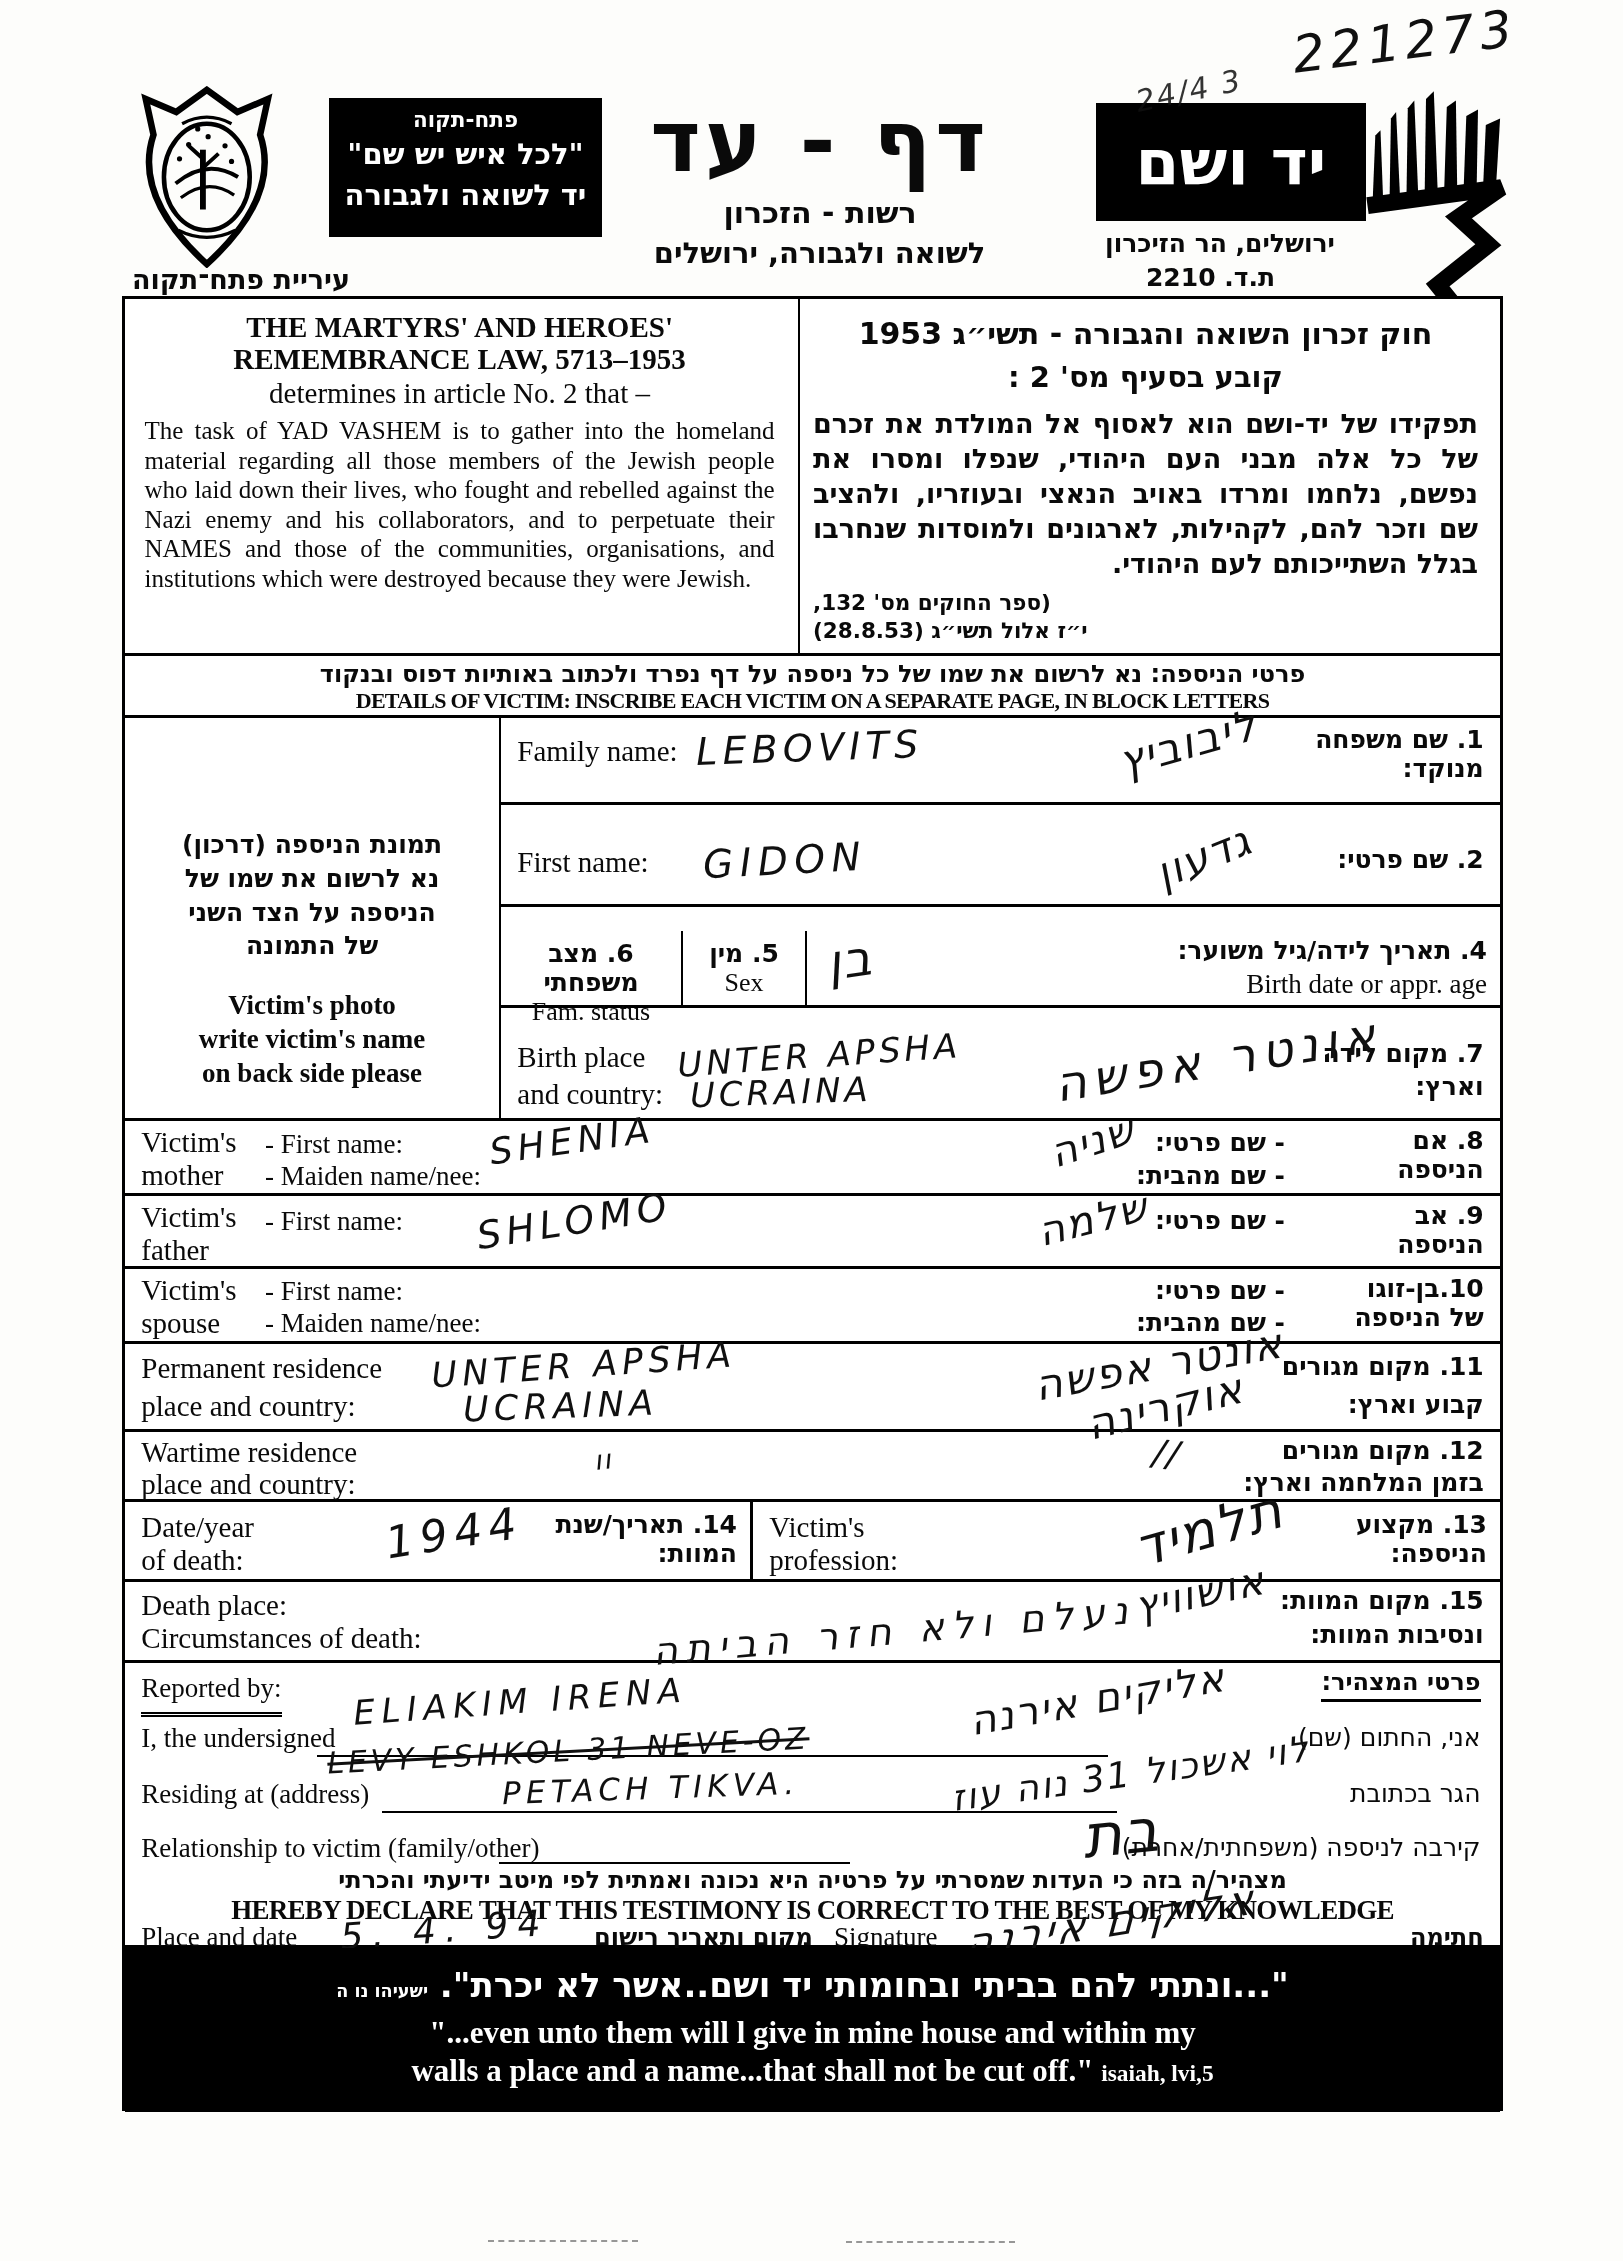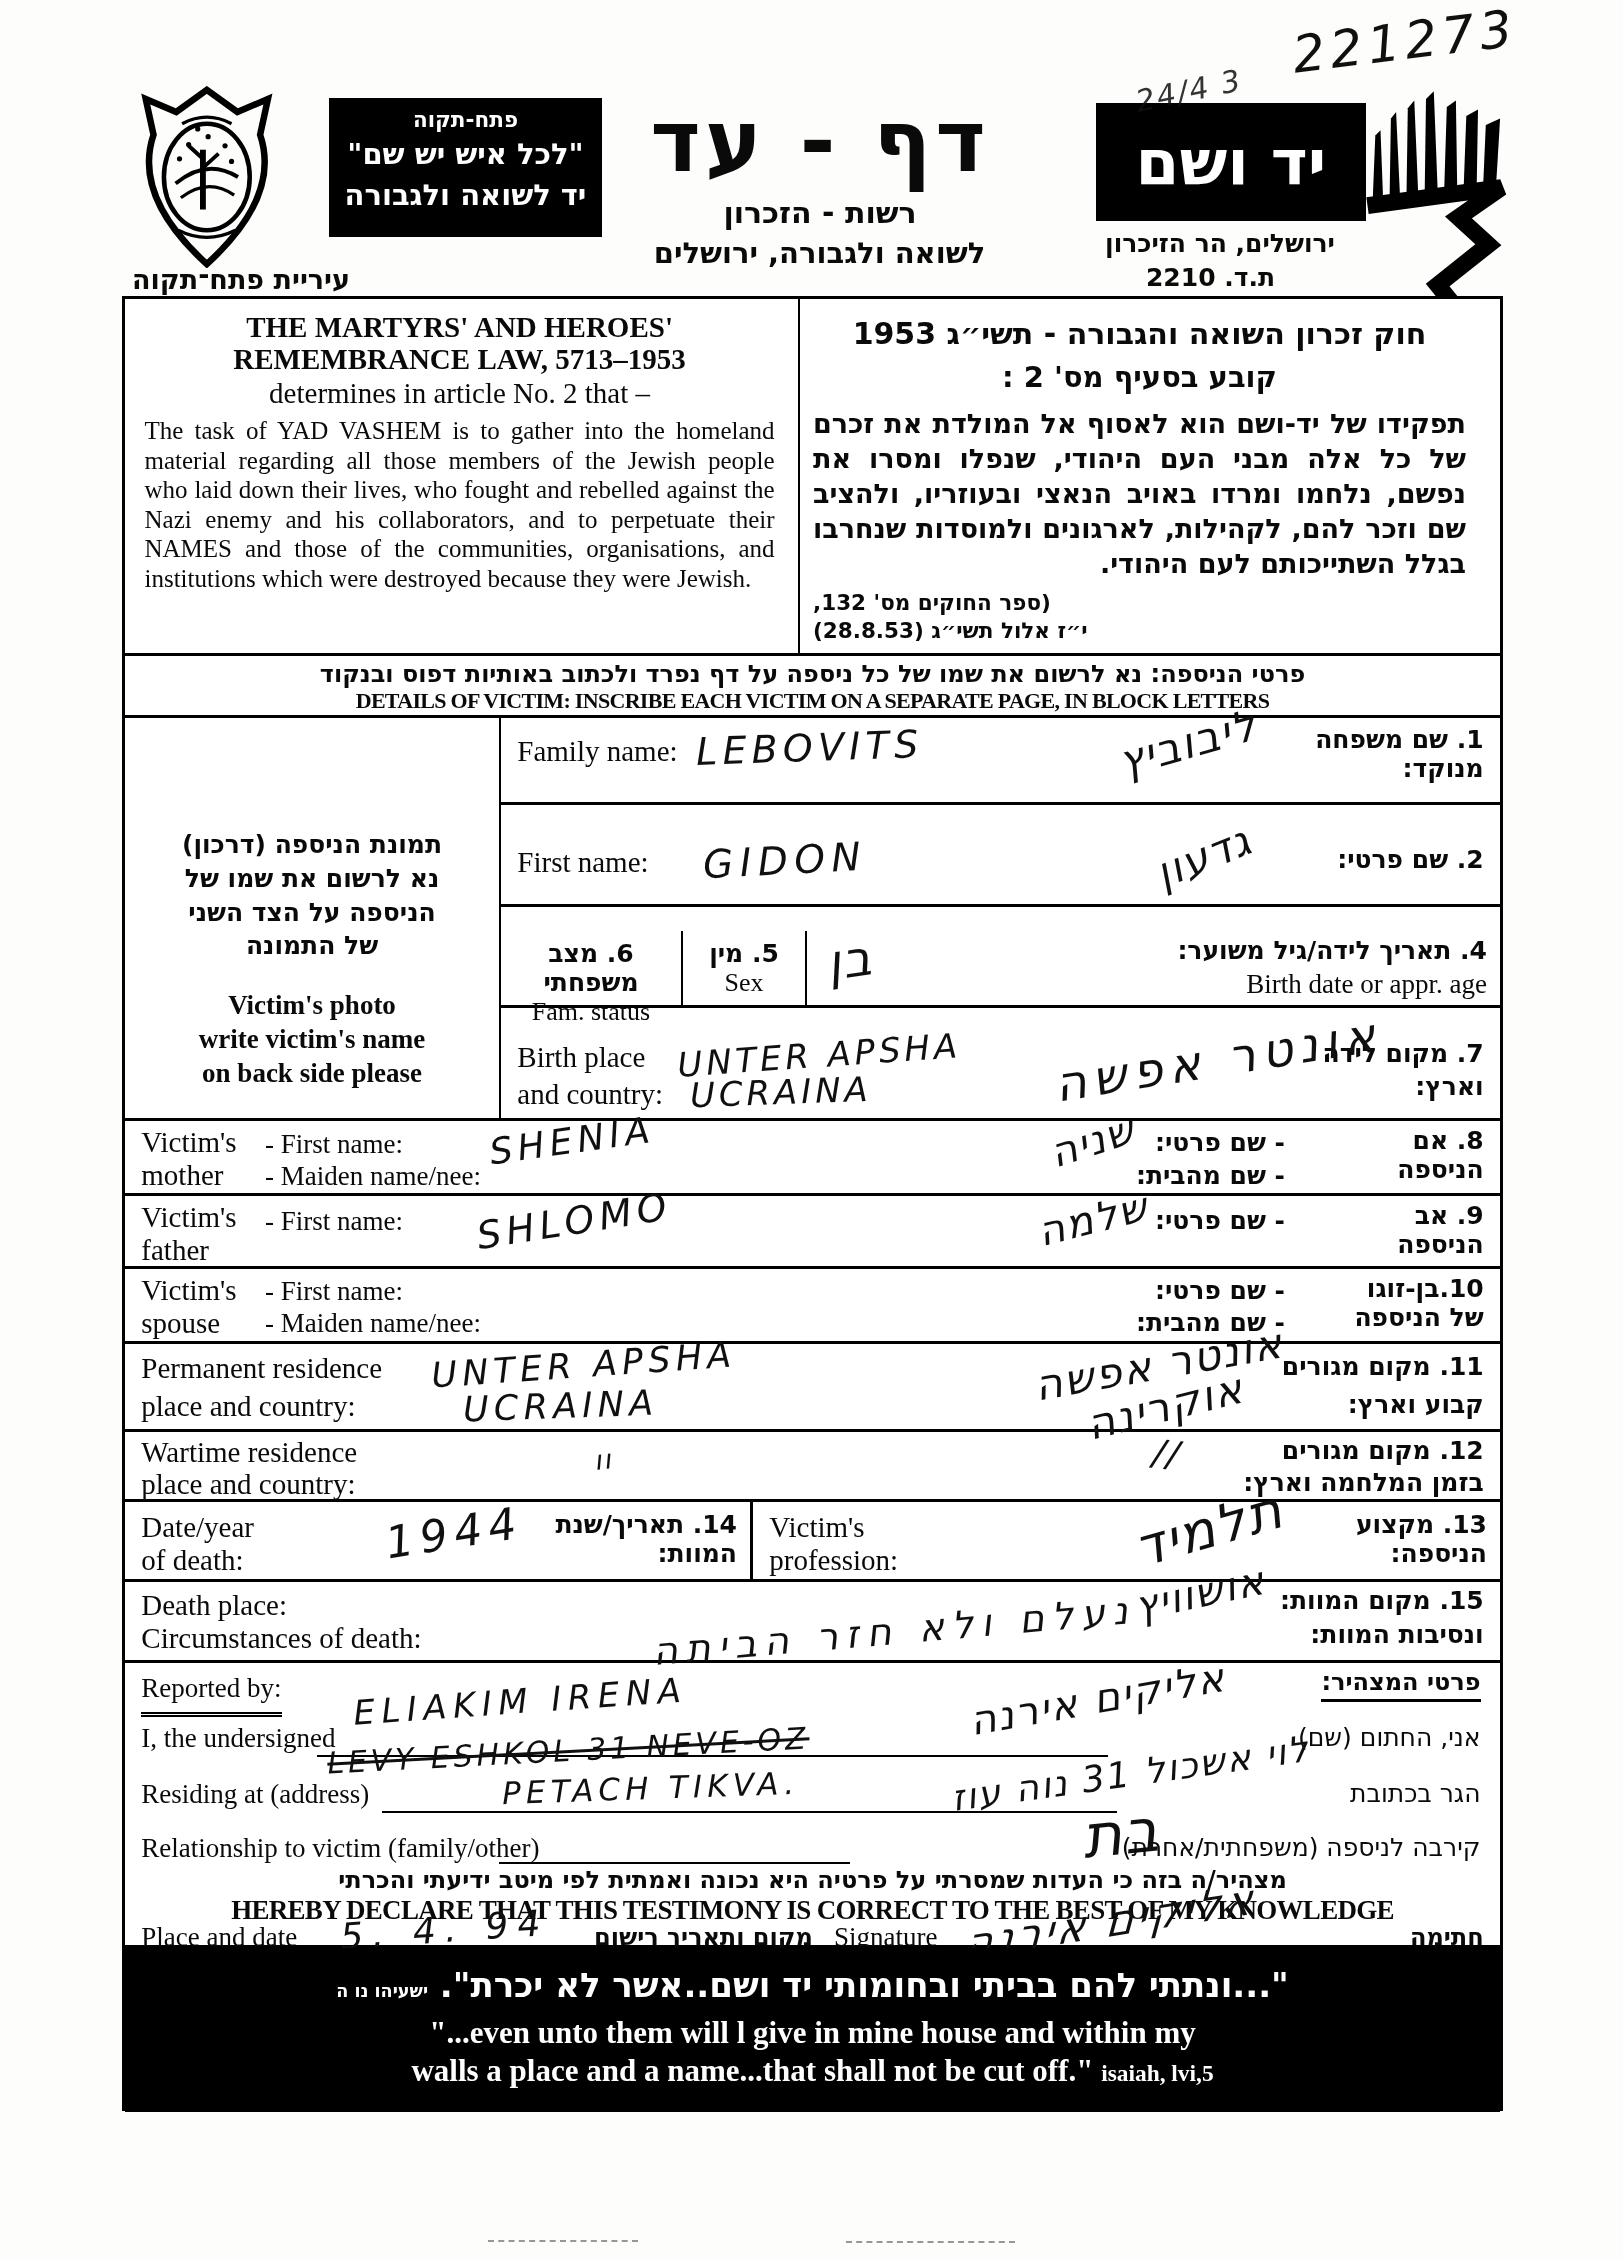--- a/index.html
+++ b/index.html
@@ -7,21 +7,21 @@
   .en{font-family:"Liberation Serif","DejaVu Serif",serif;}
   .he{font-family:"DejaVu Sans","Liberation Sans",sans-serif;direction:rtl;}
   .hw{font-family:"DejaVu Sans",sans-serif;font-style:italic;color:#101010;white-space:nowrap;position:absolute;letter-spacing:2px;}
   .abs{position:absolute;}
   .b{font-weight:bold;}
   .ctr{text-align:center;}
   .doc{position:absolute;left:122px;top:296px;width:1381px;height:1815px;border:3.3px solid #000;box-sizing:border-box;background:#fff;}
   section{position:relative;box-sizing:border-box;}
   .law{height:357px;border-bottom:3.3px solid #000;display:flex;}
   .law-en{width:675px;padding:11.7px 23.4px 0 19.5px;box-sizing:border-box;border-right:2.6px solid #000;overflow:hidden;}
-  .law-he{flex:1;padding:13px 34px 0 13px;box-sizing:border-box;overflow:hidden;}
+  .law-he{flex:1;padding:13px 22px 0 13px;box-sizing:border-box;overflow:hidden;}
   .law-en h3{margin:0;font-size:29px;line-height:1.12;text-align:center;font-weight:bold;}
   .law-en .sub{font-size:29px;text-align:center;margin:1.3px 0 6.5px 0;}
   .law-en p{margin:0;font-size:25px;line-height:1.18;text-align:justify;}
   .law-he .t1{font-size:30px;font-weight:bold;text-align:center;margin:3.9px 0 0 0;}
   .law-he .t2{font-size:29px;font-weight:bold;text-align:center;margin:9px 0 11.7px 0;}
   .law-he p{margin:0;font-size:27px;font-weight:bold;line-height:1.3;text-align:justify;}
   .law-he .foot{font-size:21.5px;font-weight:bold;text-align:left;direction:rtl;margin-top:7.8px;line-height:1.3;}
   .banner-row{height:62px;border-bottom:3.3px solid #000;padding-top:3.9px;}
   .banner-row .l1{font-size:24px;font-weight:bold;text-align:center;}
   .banner-row .l2{font-size:22px;font-weight:bold;text-align:center;letter-spacing:-0.7px;}

